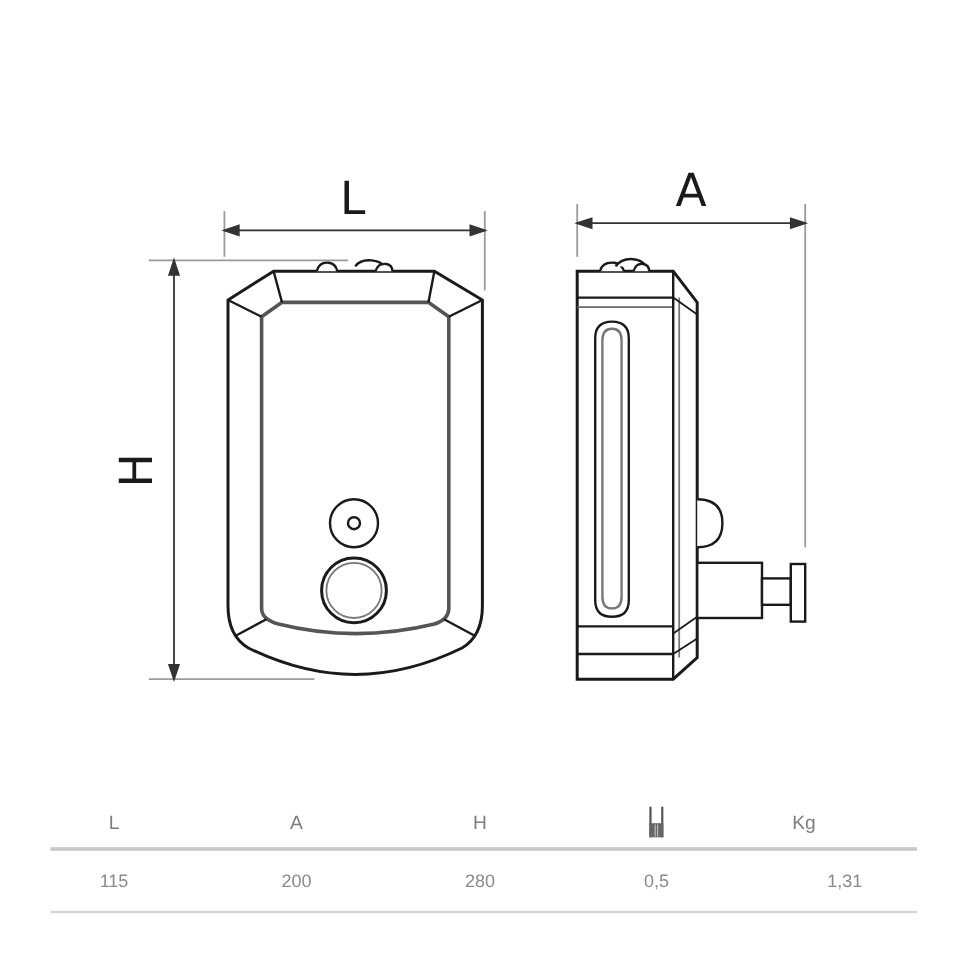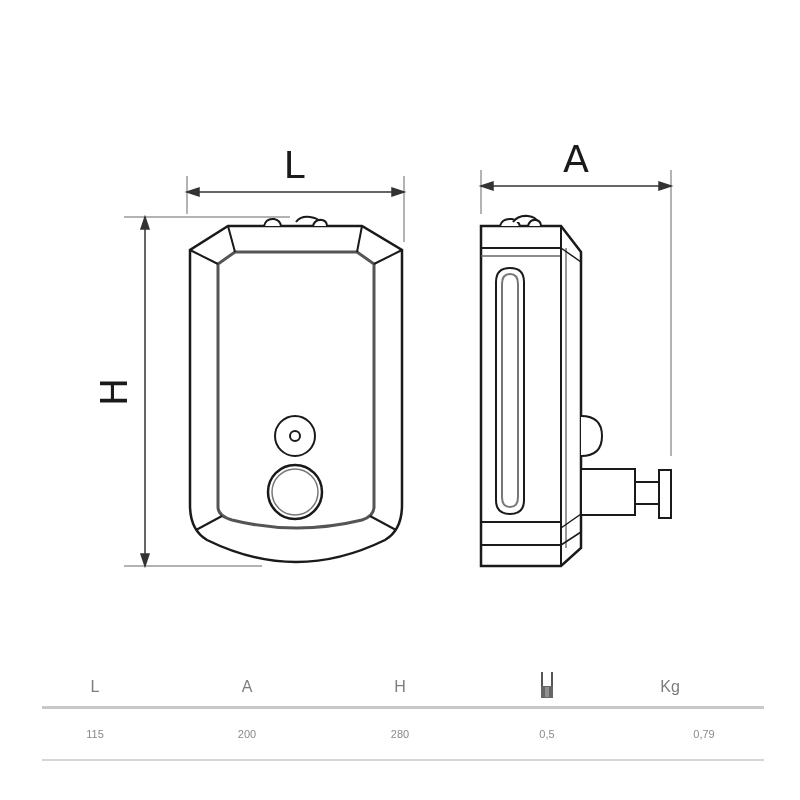--- a/index.html
+++ b/index.html
@@ -5,21 +5,21 @@
     html, body { margin: 0; padding: 0; background: #ffffff; }
     body { width: 800px; height: 800px; position: relative; overflow: hidden; font-family: "Liberation Sans", sans-serif; }
     #drawing { position: absolute; left: 0; top: 0; width: 800px; height: 640px; }
     .dim-label { font-family: "DejaVu Sans", sans-serif; font-size: 38px; fill: #1a1a1a; }
     #specs { position: absolute; left: 42px; top: 668px; width: 722px; }
     .row { display: flex; align-items: center; }
     .row.head { height: 38px; border-bottom: 3px solid #c8c8c8; }
     .row.vals { height: 50px; border-bottom: 2px solid #d6d6d6; }
     .cell { position: absolute; transform: translateX(-50%); text-align: center; color: #8a8a8a; }
     .head .cell { font-size: 16px; color: #7d7d7d; }
-    .vals .cell { font-size: 11px; color: #8a8a8a; }
+    .vals .cell { font-size: 15px; color: #8a8a8a; }
     .row { position: relative; }
   </style>
 </head>
 <body>
 
 <svg id="drawing" viewBox="0 0 800 640" xmlns="http://www.w3.org/2000/svg">
 
   <g stroke="#9a9a9a" stroke-width="1.5" fill="none">
     <line x1="187" y1="176" x2="187" y2="214"></line>
     <line x1="404" y1="176" x2="404" y2="242"></line>
@@ -109,15 +109,15 @@
         <line x1="7" y1="15" x2="7" y2="25" stroke="#bbb" stroke-width="1"></line>
       </svg>
     </span>
     <span class="cell" style="left:628px">Kg</span>
   </div>
   <div class="row vals">
     <span class="cell" style="left:53px">115</span>
     <span class="cell" style="left:205px">200</span>
     <span class="cell" style="left:358px">280</span>
     <span class="cell" style="left:505px">0,5</span>
-    <span class="cell" style="left:662px">0,79</span>
+    <span class="cell" style="left:662px">1,31</span>
   </div>
 </div>
 
 </body></html>

